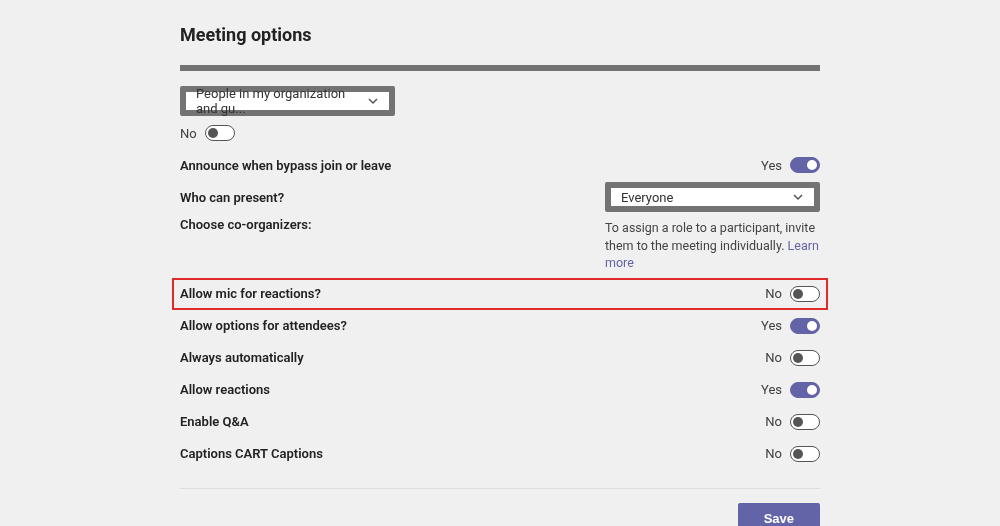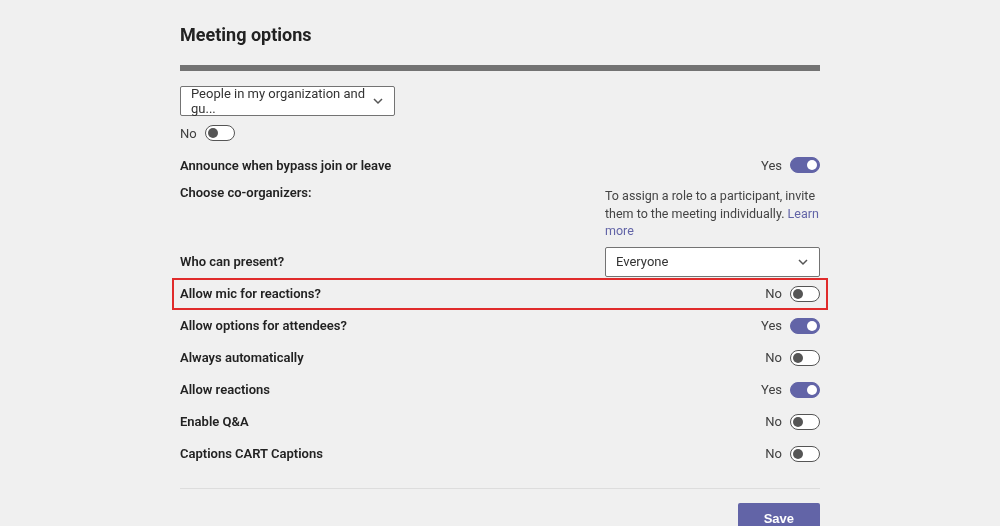--- a/index.html
+++ b/index.html
@@ -45,21 +45,21 @@
       gap: 8px;
     }
     .vlabel {
       font-size: 13px;
       color: #404040;
     }
     .select {
       width: 215px;
       height: 30px;
       background: #fff;
-      border: 1px solid #737373;
+      border: 6px solid #737373;
       border-radius: 2px;
       font-size: 13px;
       color: #333;
       padding: 0 10px;
       display: flex;
       align-items: center;
       justify-content: space-between;
       cursor: pointer;
     }
     .select .chev { color: #555; }
@@ -135,42 +135,42 @@
     </div>
   </div>
 
   <div class="row">
     <div class="label">Announce when bypass join or leave</div>
     <div class="right">
       <span class="vlabel">Yes</span>
       <div class="toggle on">
           <div class="knob"></div>
         </div>
-    </div>
-  </div>
-
-  <div class="row" style="align-items:flex-start; padding:4px 0 6px 0;">
-    <div class="label">Choose co-organizers:</div>
-    <div class="info-block">
-      <span>To assign a role to a participant, invite them to the meeting individually. </span><a>Learn more</a>
     </div>
   </div>
 
   <div class="row">
     <div class="label">Who can present?</div>
     <div class="select">
       <span>Everyone</span>
       <span class="chev">
         <svg viewBox="0 0 12 12">
             <path d="M2 4 L6 8 L10 4" stroke="#555" stroke-width="1.5" fill="none"></path>
           </svg>
       </span>
     </div>
   </div>
 
+  <div class="row" style="align-items:flex-start; padding:4px 0 6px 0;">
+    <div class="label">Choose co-organizers:</div>
+    <div class="info-block">
+      <span>To assign a role to a participant, invite them to the meeting individually. </span><a>Learn more</a>
+    </div>
+  </div>
+
   <div class="row highlighted">
     <div class="label">Allow mic for reactions?</div>
     <div class="right">
       <span class="vlabel">No</span>
       <div class="toggle off">
           <div class="knob"></div>
         </div>
     </div>
   </div>
 

